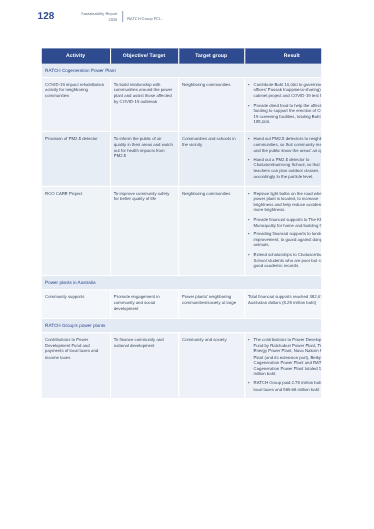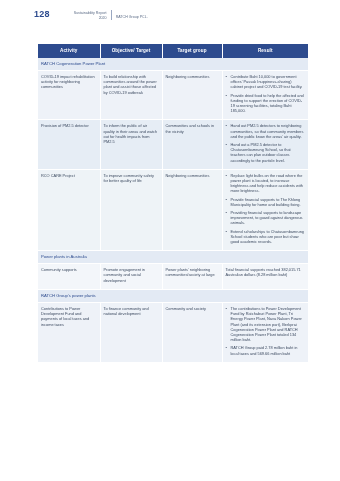--- a/index.html
+++ b/index.html
@@ -1,21 +1,21 @@
 <!DOCTYPE html>
 <html><head>
 <meta charset="utf-8">
 <style>
   html,body{margin:0;padding:0;}
   body{
     width:340px;height:481px;background:#ffffff;
     font-family:"Liberation Sans","DejaVu Sans",sans-serif;
     -webkit-font-smoothing:antialiased;
   }
-  .page{position:relative;width:340px;height:481px;overflow:hidden;}
+  .page{position:relative;width:292px;height:481px;overflow:hidden;}
 
   
   .runhead{
     position:absolute;left:0;top:9px;width:340px;
     display:flex;align-items:flex-start;justify-content:flex-start;
     padding-left:34px;box-sizing:border-box;
   }
   .folio{
     font-size:9px;font-weight:bold;color:#2d4b8e;letter-spacing:.2px;
     line-height:10px;margin-right:5px;

